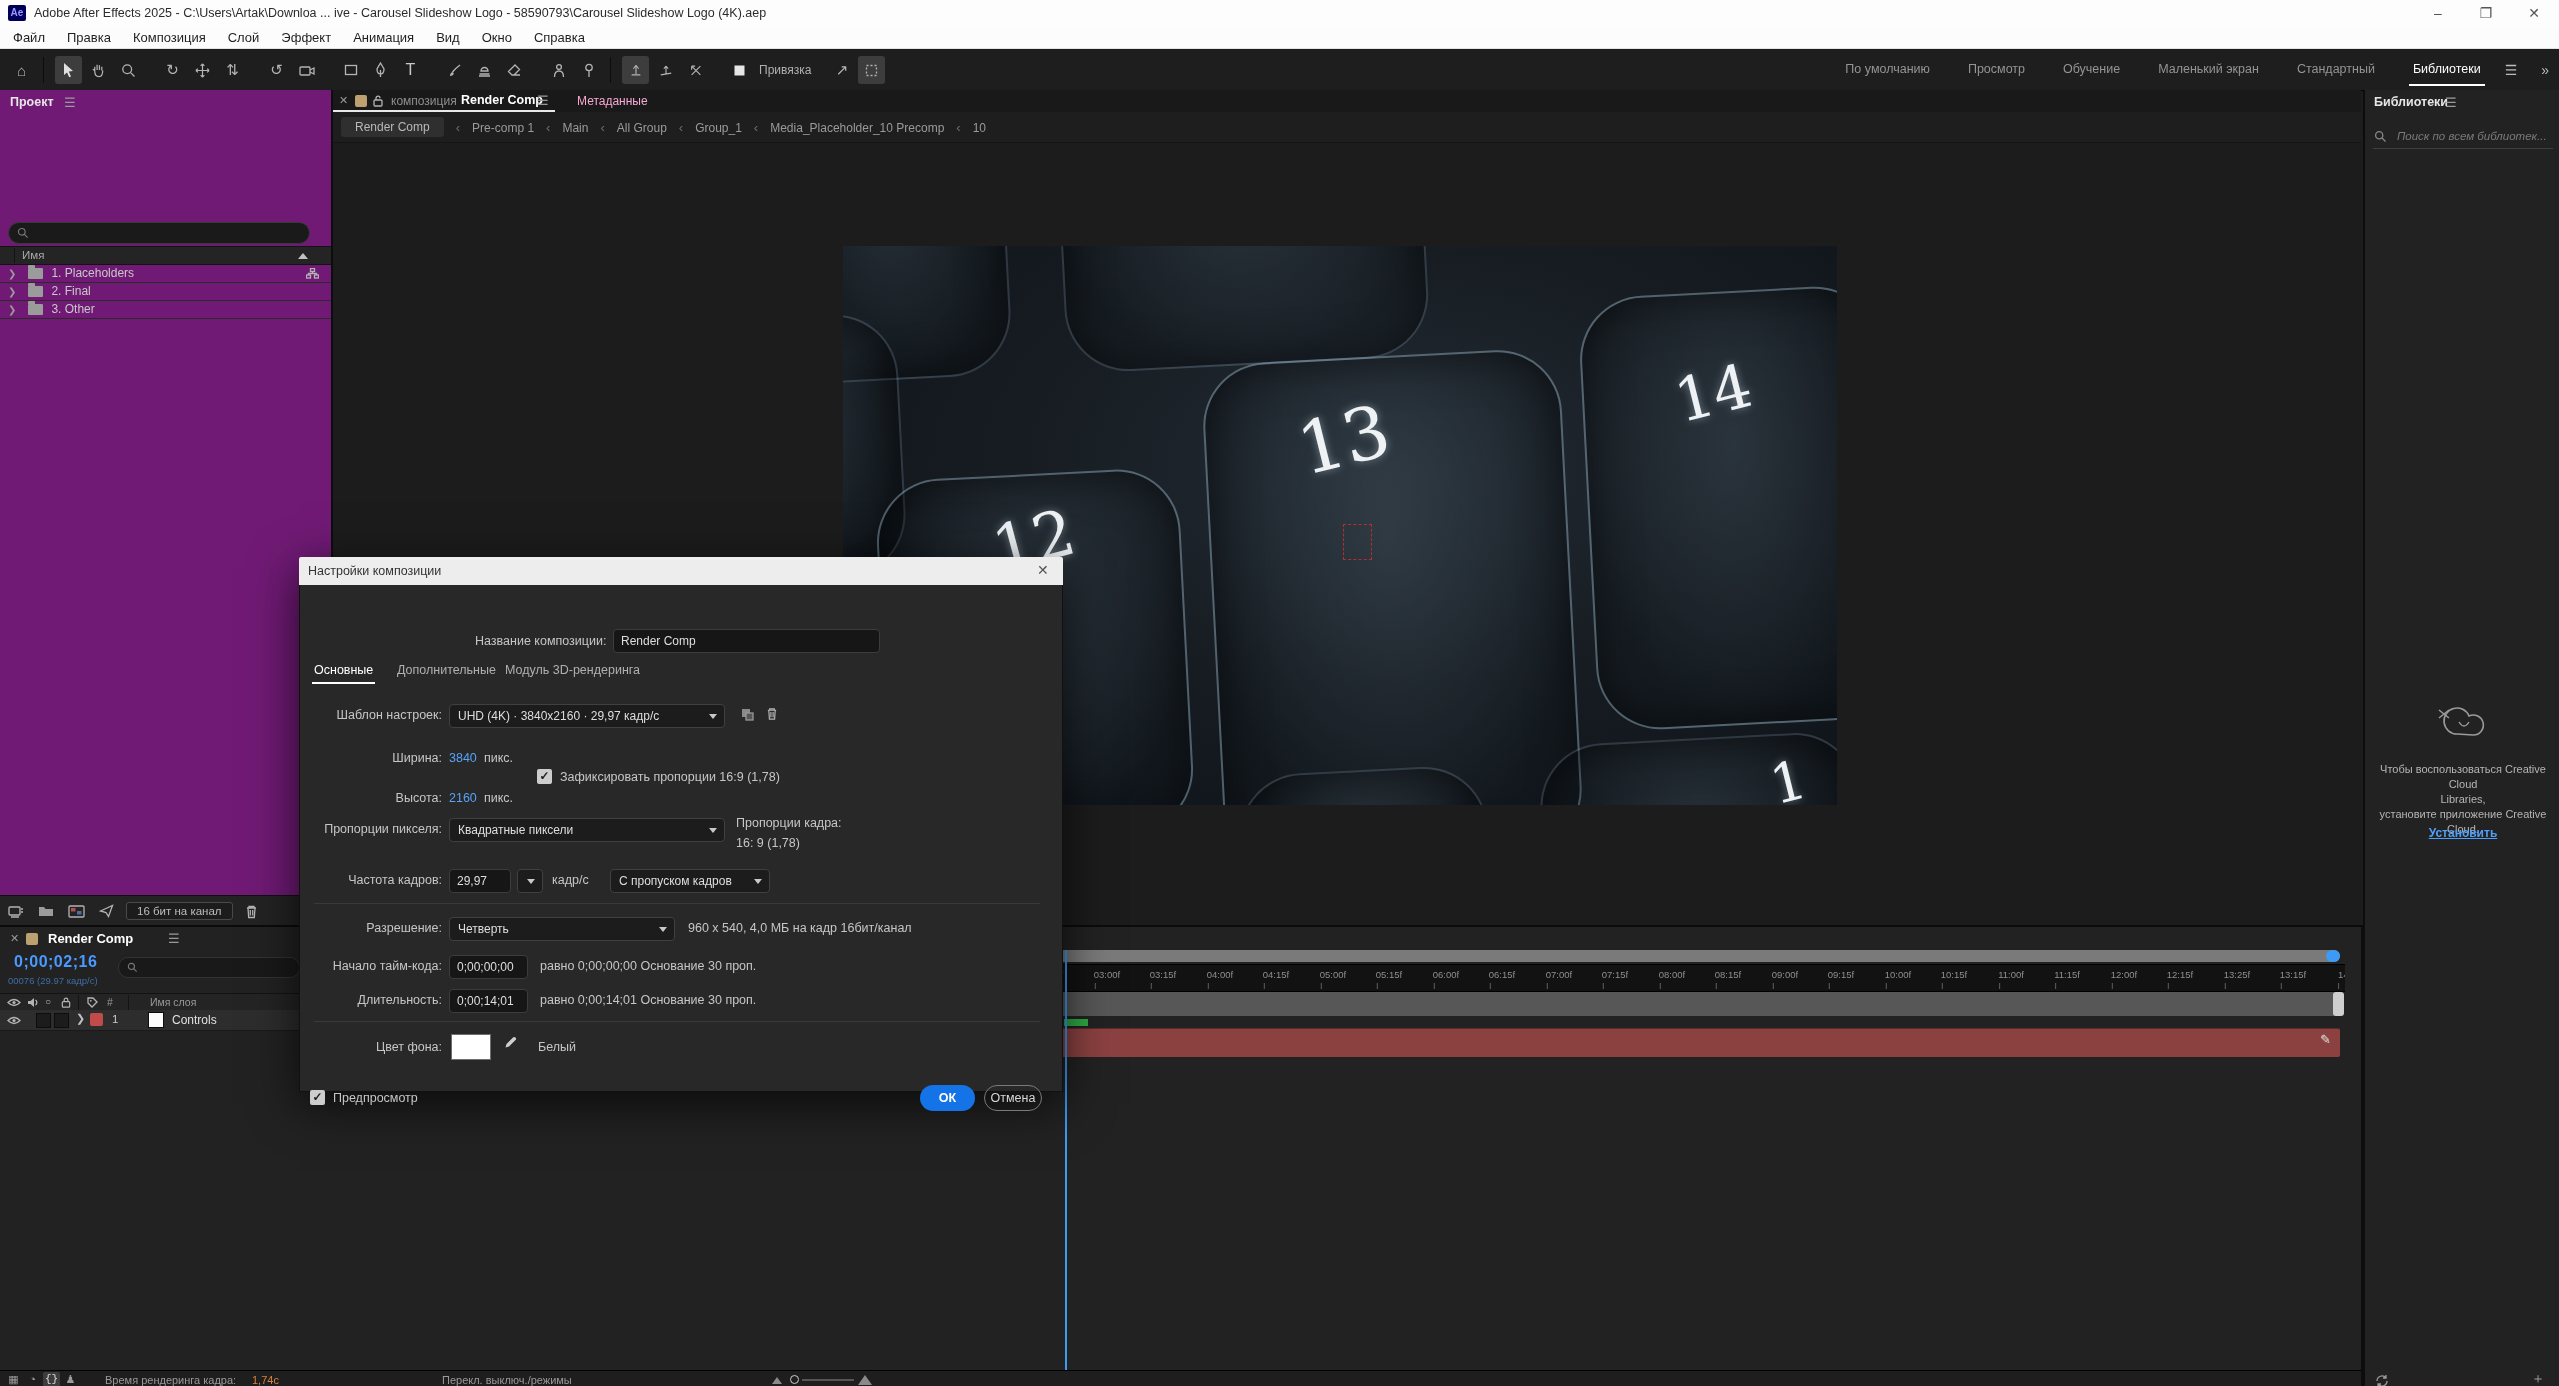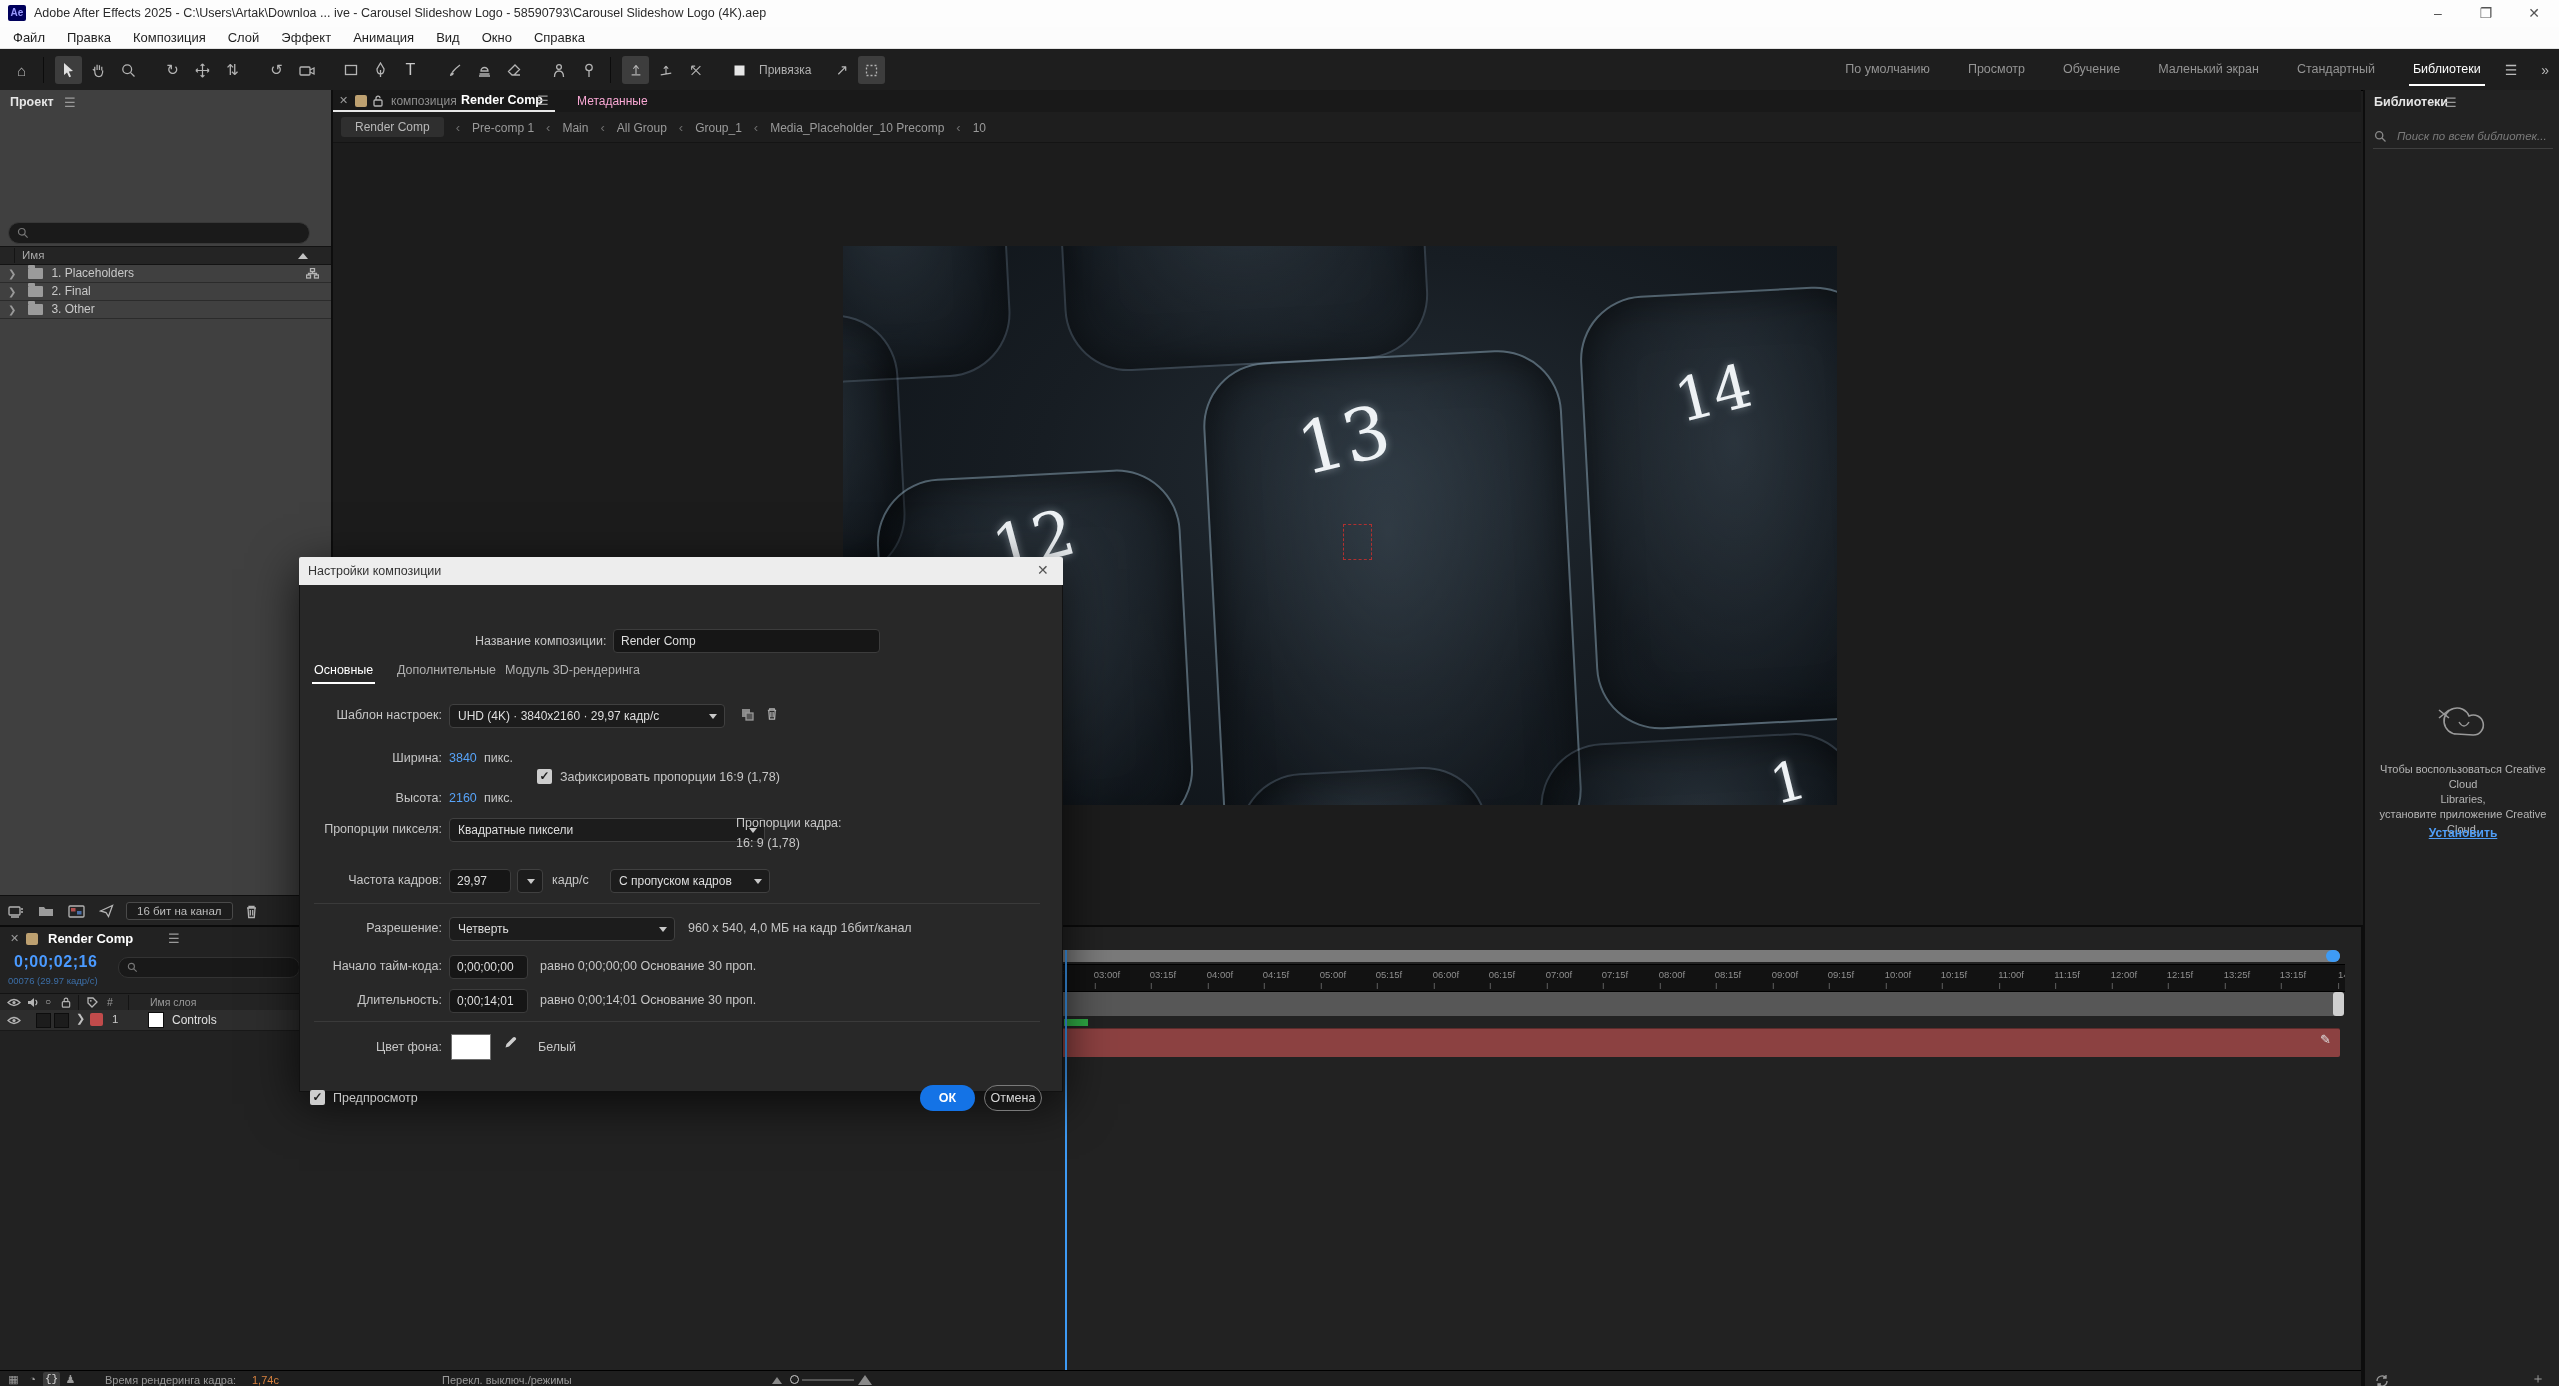--- a/index.html
+++ b/index.html
@@ -29,21 +29,21 @@
   #workspaces{position:absolute;right:10px;top:0;height:40px;display:flex;align-items:center;}
   .ws{font-size:12.5px;color:#949494;margin-left:38px;position:relative;padding-bottom:2px;}
   .ws.active{color:#fff;}
   .ws.active::after{content:'';position:absolute;left:-4px;right:-4px;bottom:-8px;height:2px;background:#fff;}
   .wsicon{color:#bbb;font-size:14px;margin-left:24px;}
   
   .panel{background:#1f1f1f;}
   .ptab{font-size:12.5px;color:#e6e6e6;font-weight:bold;}
   .hamburger{color:#9a9a9a;font-size:13px;}
   
-  #project{left:0;top:90px;width:331px;height:835px;background:#404040;border-right:2px solid #0d0d0d;}
+  #project{left:0;top:90px;width:331px;height:835px;background:#701a75;border-right:2px solid #0d0d0d;}
   #proj-search{left:8px;top:132px;width:300px;height:20px;background:#1a1a1a;border:1px solid #383838;border-radius:11px;}
   #proj-colhead{left:0;top:156px;width:331px;height:17px;background:#242424;border-top:1px solid #131313;border-bottom:1px solid #131313;}
   .prow{left:0;width:331px;height:18px;border-bottom:1px solid #2b2b2b;display:flex;align-items:center;}
   .prow .chev{color:#9a9a9a;font-size:10px;margin-left:8px;}
   .prow .fname{font-size:12px;color:#c9c9c9;margin-left:8px;}
   .folder-ico{width:15px;height:11px;background:#9b9b9b;border-radius:1px;position:relative;margin-left:12px;}
   .folder-ico::before{content:'';position:absolute;left:0;top:-3px;width:7px;height:3px;background:#9b9b9b;border-radius:1px 1px 0 0;}
   #proj-footer{left:0;top:805px;width:331px;height:30px;background:#232323;border-top:1px solid #101010;display:flex;align-items:center;}
   #bitdepth-btn{font-size:11.5px;color:#bdbdbd;border:1px solid #4a4a4a;border-radius:3px;padding:2px 10px;margin-left:12px;background:#1c1c1c;}
   
@@ -529,21 +529,21 @@
       <span class="dtext" style="left:184px;top:166px;">пикс.</span>
 
       <div class="cb" style="left:237px;top:184px;">✓</div>
       <span class="dtext" style="left:260px;top:185px;">Зафиксировать пропорции 16:9 (1,78)</span>
 
       <span class="dlabel" style="top:206px;">Высота:</span>
       <span class="dtext bluev" style="left:149px;top:206px;">2160</span>
       <span class="dtext" style="left:184px;top:206px;">пикс.</span>
 
       <span class="dlabel" style="top:237px;">Пропорции пикселя:</span>
-      <div class="dd" style="left:149px;top:233px;width:316px;"><span>Квадратные пиксели</span></div>
+      <div class="dd" style="left:149px;top:233px;width:276px;"><span>Квадратные пиксели</span></div>
       <span class="dtext" style="left:436px;top:231px;">Пропорции кадра:</span>
       <span class="dtext" style="left:436px;top:251px;">16: 9 (1,78)</span>
 
       <span class="dlabel" style="top:288px;">Частота кадров:</span>
       <input class="dinput" style="left: 149px; top: 284px; width: 62px;" readonly="" value="29,97">
       <div class="dd" style="left:217px;top:284px;width:26px;padding:0;"></div>
       <span class="dtext" style="left:252px;top:288px;">кадр/с</span>
       <div class="dd" style="left:310px;top:284px;width:160px;"><span>С пропуском кадров</span></div>
 
       <div class="ddiv" style="top:318px;"></div>

